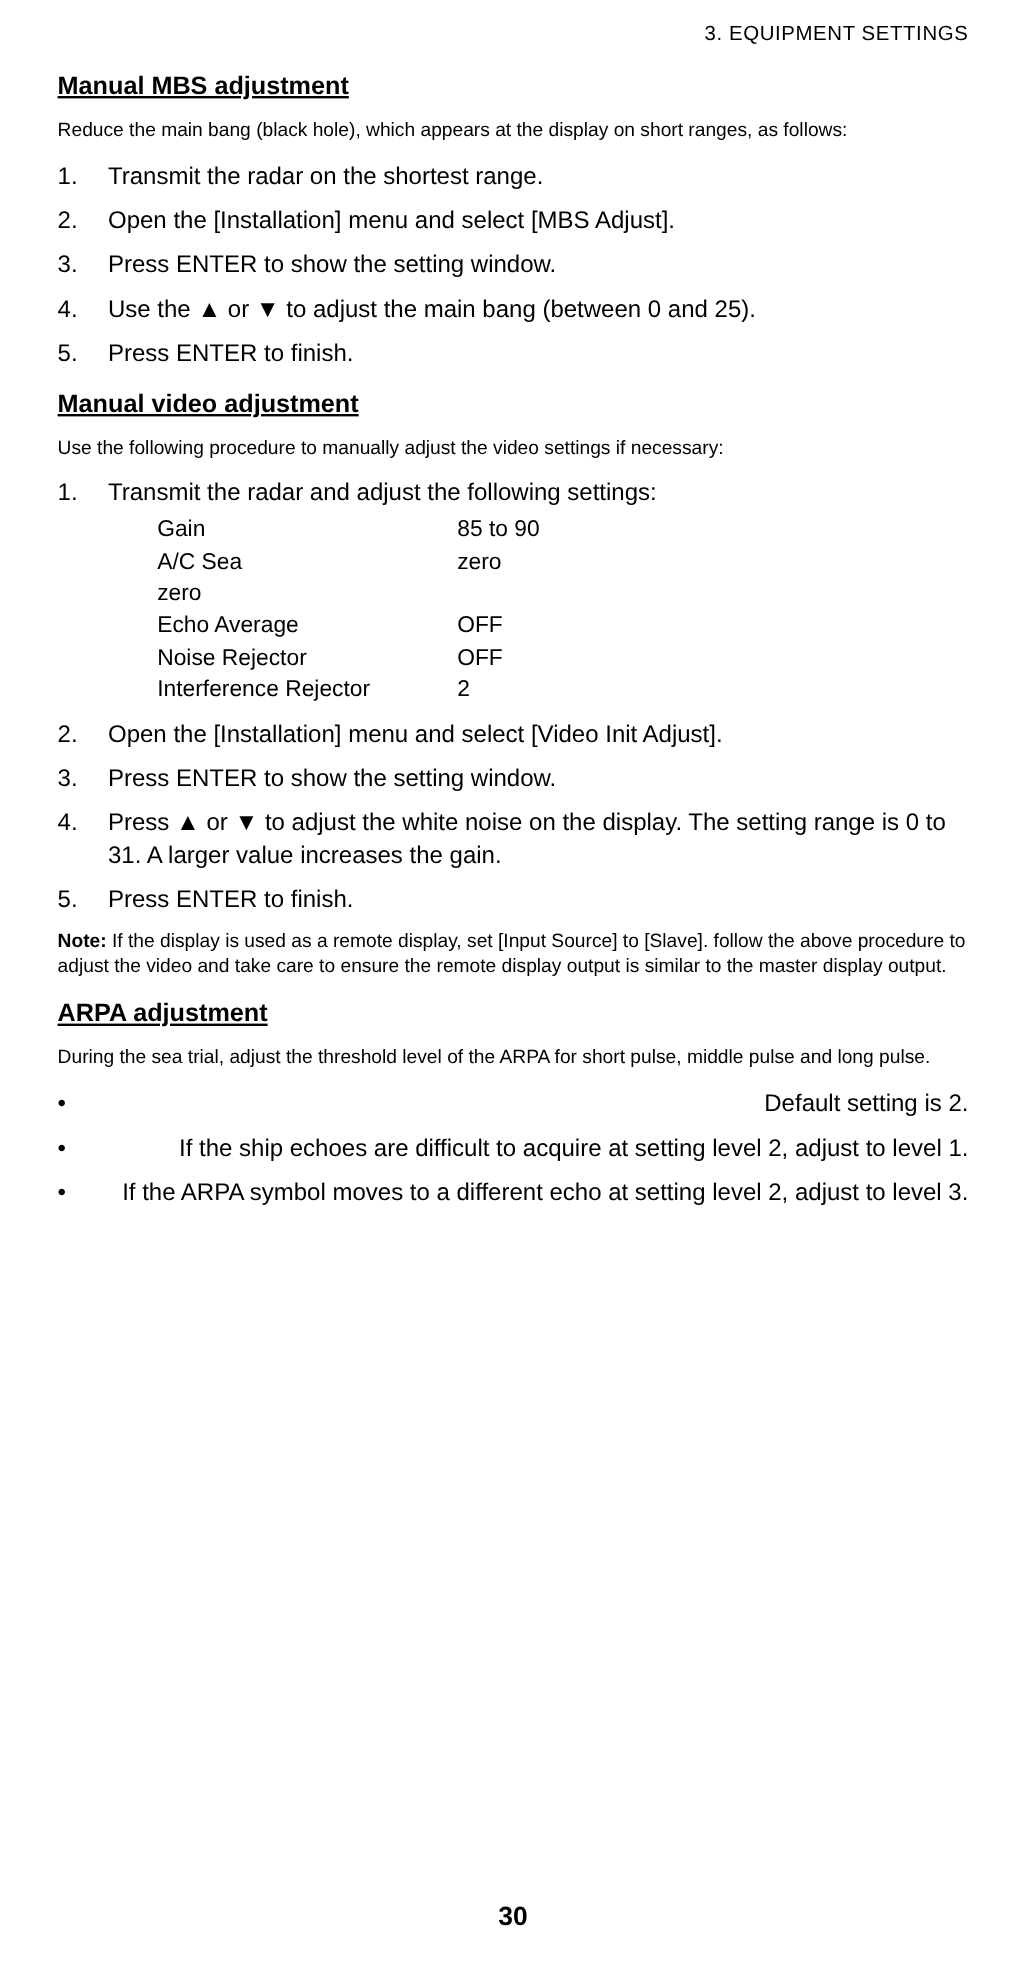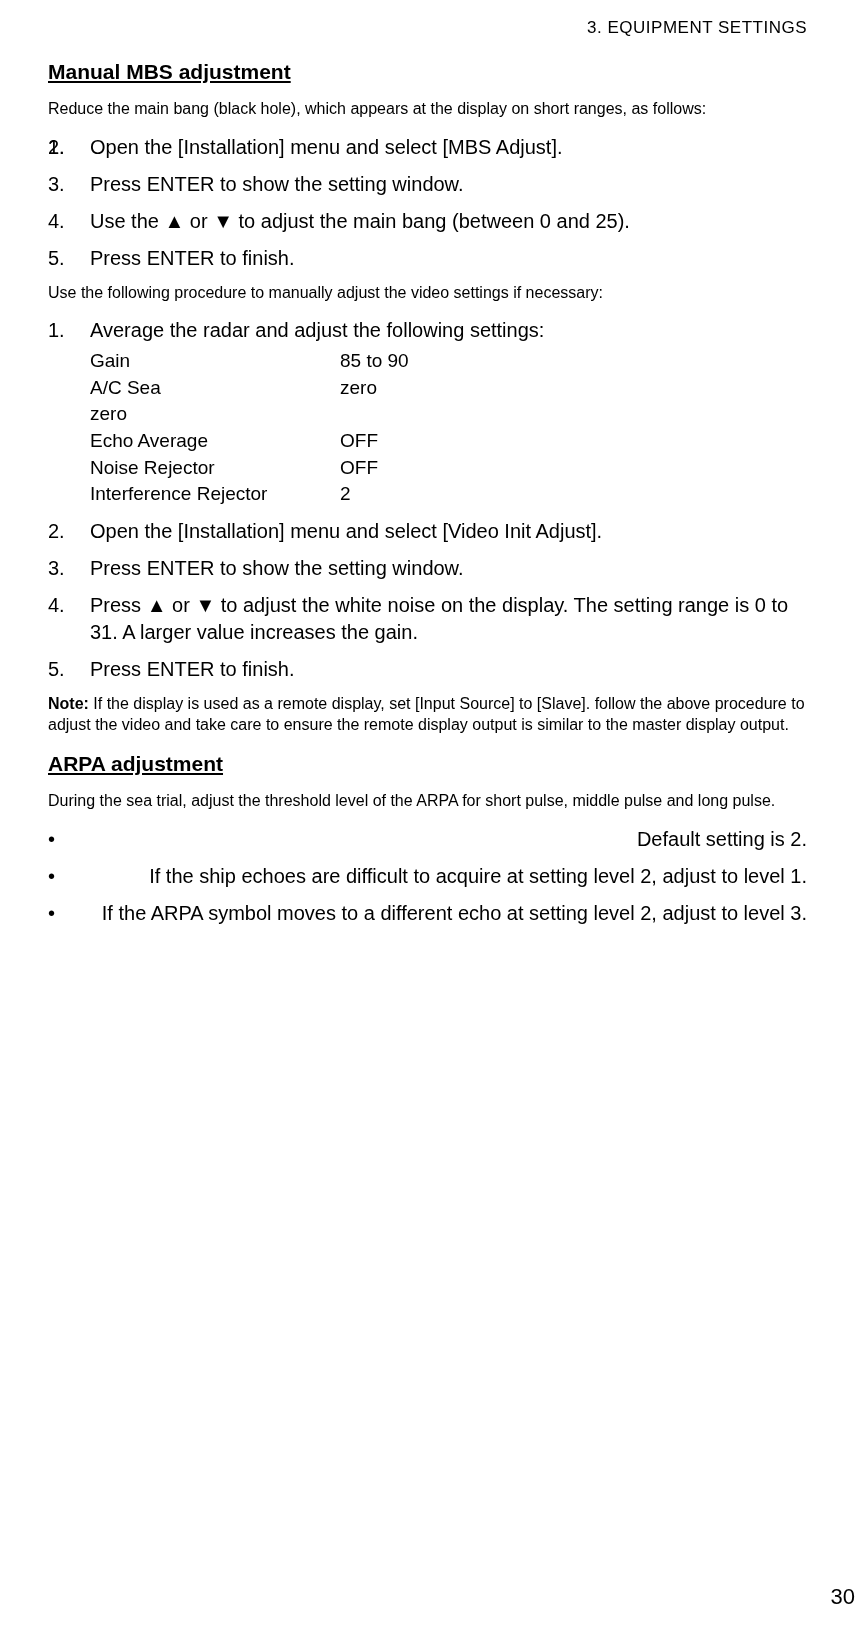--- a/index.html
+++ b/index.html
@@ -49,21 +49,21 @@
       position: absolute;
       left: 0;
       top: 0;
       width: 28px;
     }
     .bold { font-weight: normal; }
     .settings-table {
       margin: 4px 0 6px 0;
       font-size: 19px;
     }
-    .settings-row { display: flex; line-height: 1.4; }
+    .settings-row { display: flex; line-height: 1.4; margin-left: 41px; }
     .settings-label { width: 250px; }
     .settings-val { }
     ul.bullets {
       list-style: none;
       padding-left: 0;
       margin-top: 4px;
       text-align: right;
     }
     ul.bullets li {
       font-size: 20px;
@@ -77,64 +77,66 @@
       position: absolute;
       left: 0;
       top: 0;
     }
     .note-label { font-weight: bold; }
     .page-num {
       position: absolute;
       bottom: 30px;
       left: 0;
       width: 100%;
-      text-align: right;
+      text-align: center;
       font-size: 22px;
-      font-weight: normal;
+      font-weight: bold;
     }
     .arrow { font-family: Arial, sans-serif; }
   </style>
 </head>
 <body>
 
 <div class="page">
 
   <div class="header-right">3.  EQUIPMENT SETTINGS</div>
 
   <div class="sec-title">Manual MBS adjustment</div>
   <p class="para">Reduce the main bang (black hole), which appears at the display on short ranges, as follows:</p>
 
   <ol>
     <li>
       <span class="num">1.</span>
+      <span>Transmit the radar on the shortest range.</span>
     </li>
     <li>
       <span class="num">2.</span>
       <span>Open the [Installation] menu and select [MBS Adjust].</span>
     </li>
     <li>
       <span class="num">3.</span>
       <span><span>Press </span><span class="bold">ENTER</span><span> to show the setting window.</span></span>
     </li>
     <li>
       <span class="num">4.</span>
       <span><span>Use the </span><span class="arrow">▲</span><span> or </span><span class="arrow">▼</span><span> to adjust the main bang (between 0 and 25).</span></span>
     </li>
     <li>
       <span class="num">5.</span>
       <span><span>Press </span><span class="bold">ENTER</span><span> to finish.</span></span>
     </li>
   </ol>
 
+  <div class="sec-title">Manual video adjustment</div>
   <p class="para">Use the following procedure to manually adjust the video settings if necessary:</p>
 
   <ol>
     <li>
       <span class="num">1.</span>
-      <span>Average the radar and adjust the following settings:</span>
+      <span>Transmit the radar and adjust the following settings:</span>
       <div class="settings-table">
         <div class="settings-row">
           <div class="settings-label">Gain</div>
           <div class="settings-val">85 to 90</div>
         </div>
         <div class="settings-row">
           <div class="settings-label">A/C Sea</div>
           <div class="settings-val">zero</div>
         </div>
         <div class="settings-row">

